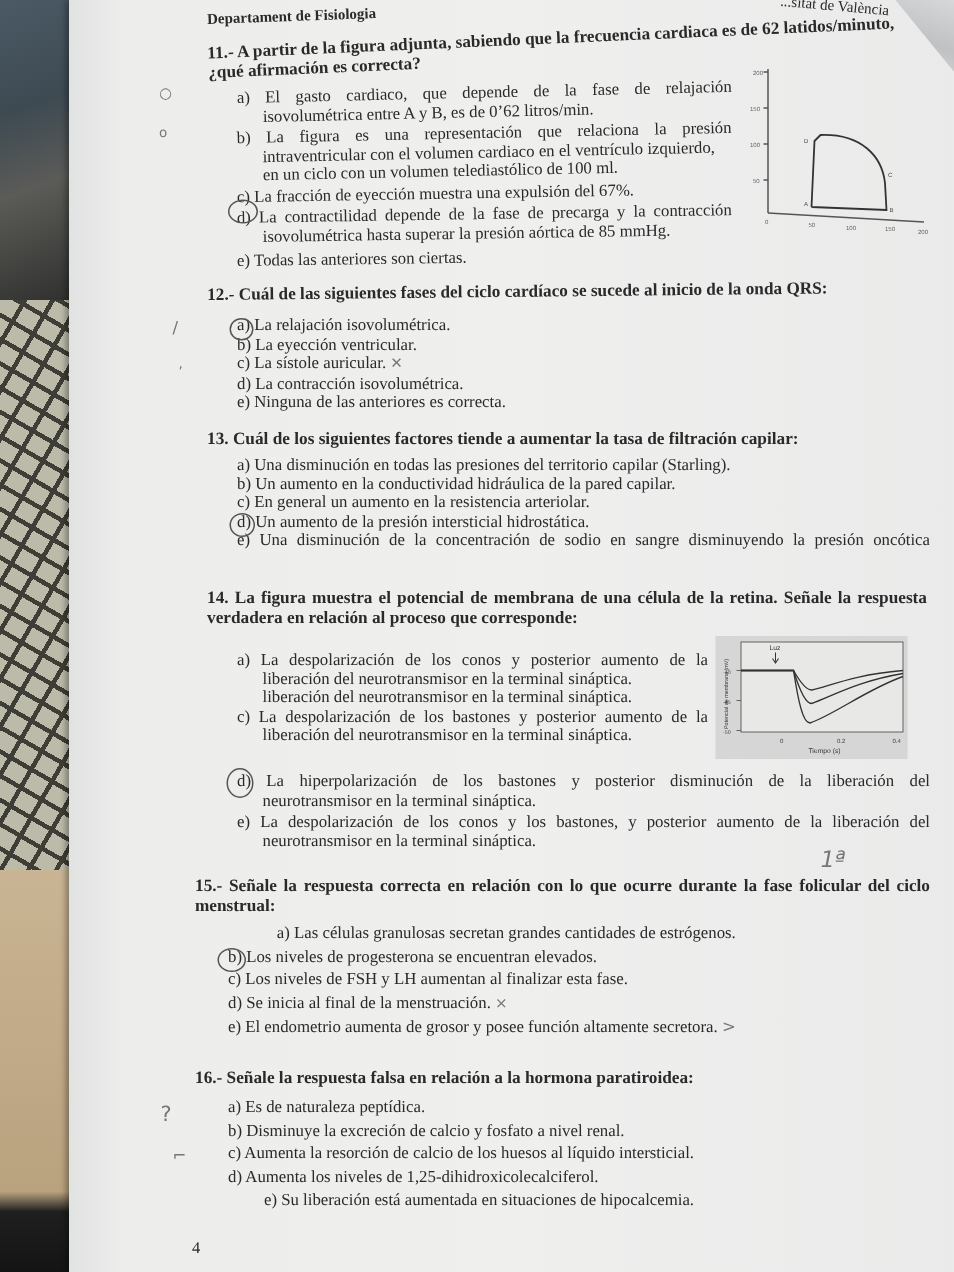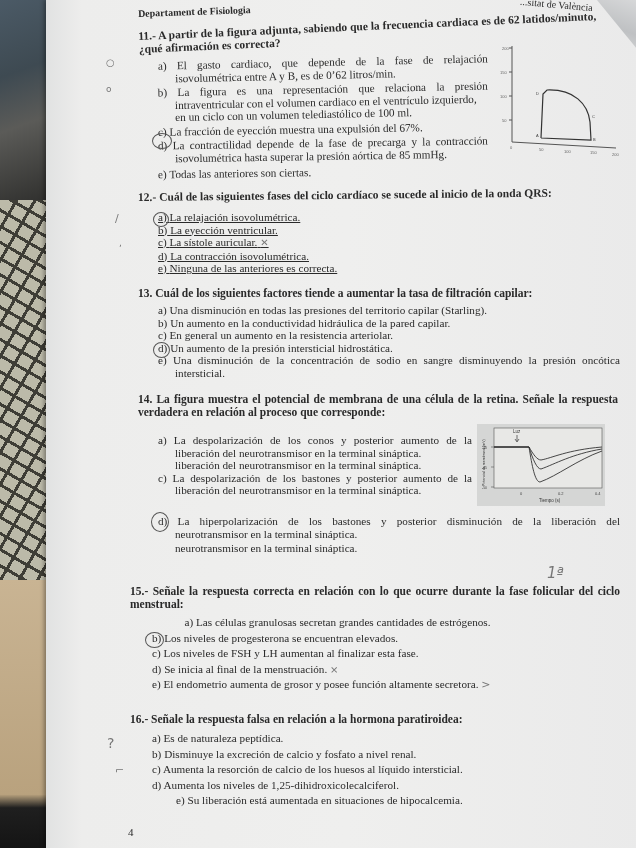--- a/index.html
+++ b/index.html
@@ -96,38 +96,37 @@
   <text x="64" y="109" font-size="4" fill="#666">100</text>
   <text x="90" y="110" font-size="4" fill="#666">150</text>
   <text x="112" y="112" font-size="4" fill="#666">200</text>
   <text x="36" y="93" font-size="4" fill="#444">A</text>
   <text x="93" y="97" font-size="4" fill="#444">B</text>
   <text x="92" y="74" font-size="4" fill="#444">C</text>
   <text x="36" y="51" font-size="4" fill="#444">D</text>
 </svg>
 
 <div class="abs q-title" style="left:138px; top:191px; white-space:nowrap; transform:rotate(-0.6deg); transform-origin:left top;">12.- Cuál de las siguientes fases del ciclo cardíaco se sucede al inicio de la onda QRS:</div>
-<div class="abs" style="left:158px; top:211px;text-decoration:underline;">
+<div class="abs" style="left:158px; top:211px;">
   <div class="opt"><span>a)</span> <span>La relajación isovolumétrica.</span></div>
   <div class="opt"><span>b)</span> <span>La eyección ventricular.</span></div>
   <div class="opt"><span>c)</span> <span>La sístole auricular.</span> <span class="pencil" style="position:static; font-size:10px;">✕</span></div>
   <div class="opt"><span>d)</span> <span>La contracción isovolumétrica.</span></div>
   <div class="opt"><span>e)</span> <span>Ninguna de las anteriores es correcta.</span></div>
 </div>
 <div class="circle" style="left:153px; top:212px; width:14px; height:13px;"></div>
 
 <div class="abs q-title" style="left:138px; top:287px; white-space:nowrap;">13. Cuál de los siguientes factores tiende a aumentar la tasa de filtración capilar:</div>
 <div class="abs" style="left:158px; top:304px; width:462px;">
   <div class="opt"><span>a)</span> <span>Una disminución en todas las presiones del territorio capilar (Starling).</span></div>
   <div class="opt"><span>b)</span> <span>Un aumento en la conductividad hidráulica de la pared capilar.</span></div>
   <div class="opt"><span>c)</span> <span>En general un aumento en la resistencia arteriolar.</span></div>
   <div class="opt"><span>d)</span> <span>Un aumento de la presión intersticial hidrostática.</span></div>
   <div class="opt">
     <div class="justify"><span>e)</span> <span>Una disminución de la concentración de sodio en sangre disminuyendo la presión oncótica</span></div>
-    <span class="cont">intersticial.</span>
   </div>
 </div>
 <div class="circle" style="left:153px; top:342px; width:15px; height:14px;"></div>
 
 <div class="abs q-title" style="left:138px; top:393px; width:480px;">
   <div class="justify">14. La figura muestra el potencial de membrana de una célula de la retina. Señale la respuesta</div>
   <div>verdadera en relación al proceso que corresponde:</div>
 </div>
 <div class="abs" style="left:158px; top:434px; width:314px;">
   <div class="opt">
@@ -141,20 +140,21 @@
     <div class="justify"><span>c)</span> <span>La despolarización de los bastones y posterior aumento de la</span></div>
     <span class="cont">liberación del neurotransmisor en la terminal sináptica.</span>
   </div>
 </div>
 <div class="abs" style="left:158px; top:515px; width:462px;">
   <div class="opt">
     <div class="justify"><span>d)</span> <span>La hiperpolarización de los bastones y posterior disminución de la liberación del</span></div>
     <span class="cont">neurotransmisor en la terminal sináptica.</span>
   </div>
   <div class="opt" style="margin-top:2px;">
+    <div class="justify"><span>e)</span> <span>La despolarización de los conos y los bastones, y posterior aumento de la liberación del</span></div>
     <span class="cont">neurotransmisor en la terminal sináptica.</span>
   </div>
 </div>
 <div class="circle" style="left:151px; top:512px; width:16px; height:18px;"></div>
 
 <svg class="abs" style="left:477px; top:424px; background:#d8d9d8;" width="128" height="82" viewBox="0 0 128 82">
   <rect x="0" y="0" width="128" height="82" fill="#d5d6d5"></rect>
   <rect x="17" y="4" width="108" height="60" fill="#e8e8e6" stroke="#555" stroke-width="0.6"></rect>
   <line x1="14" y1="23" x2="17" y2="23" stroke="#555" stroke-width="0.6"></line>
   <line x1="14" y1="43" x2="17" y2="43" stroke="#555" stroke-width="0.6"></line>

